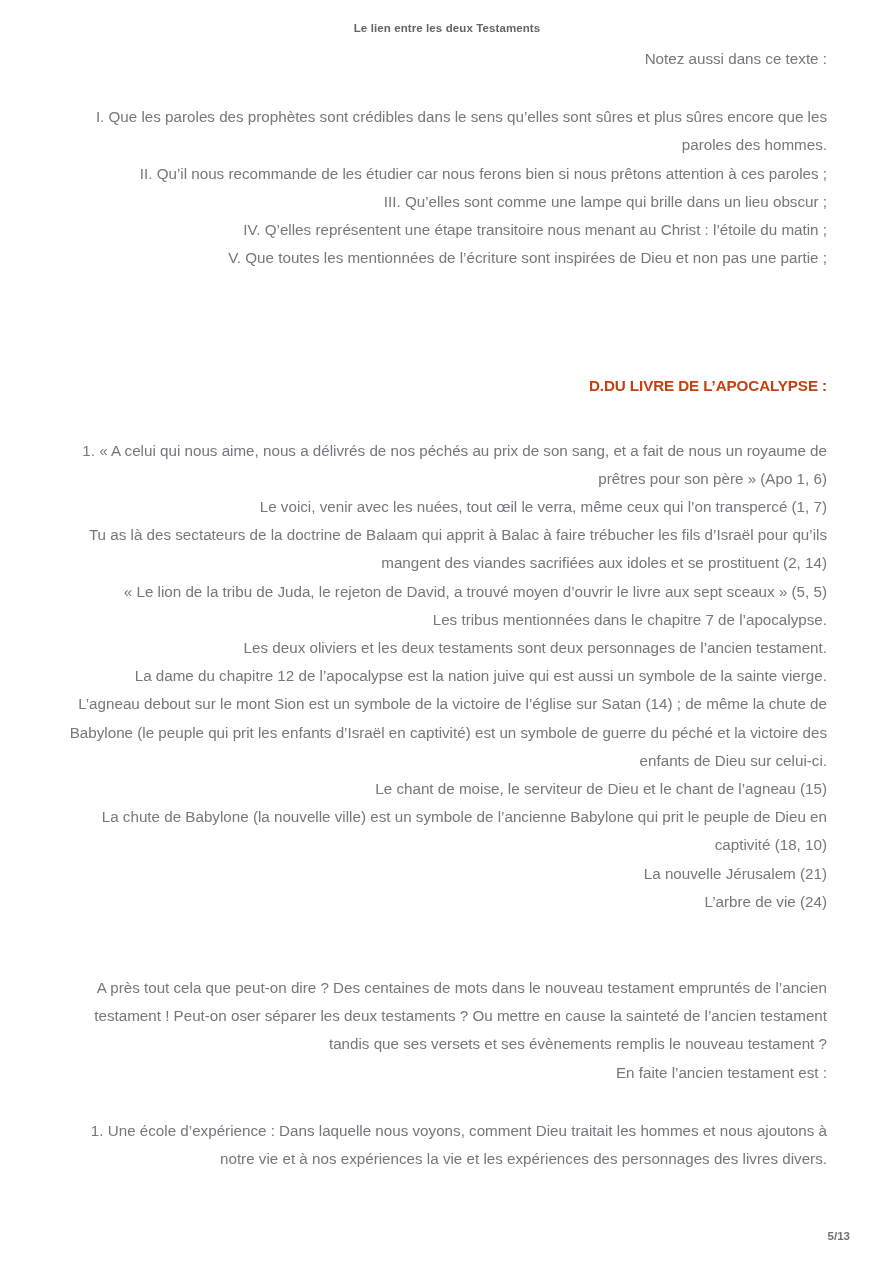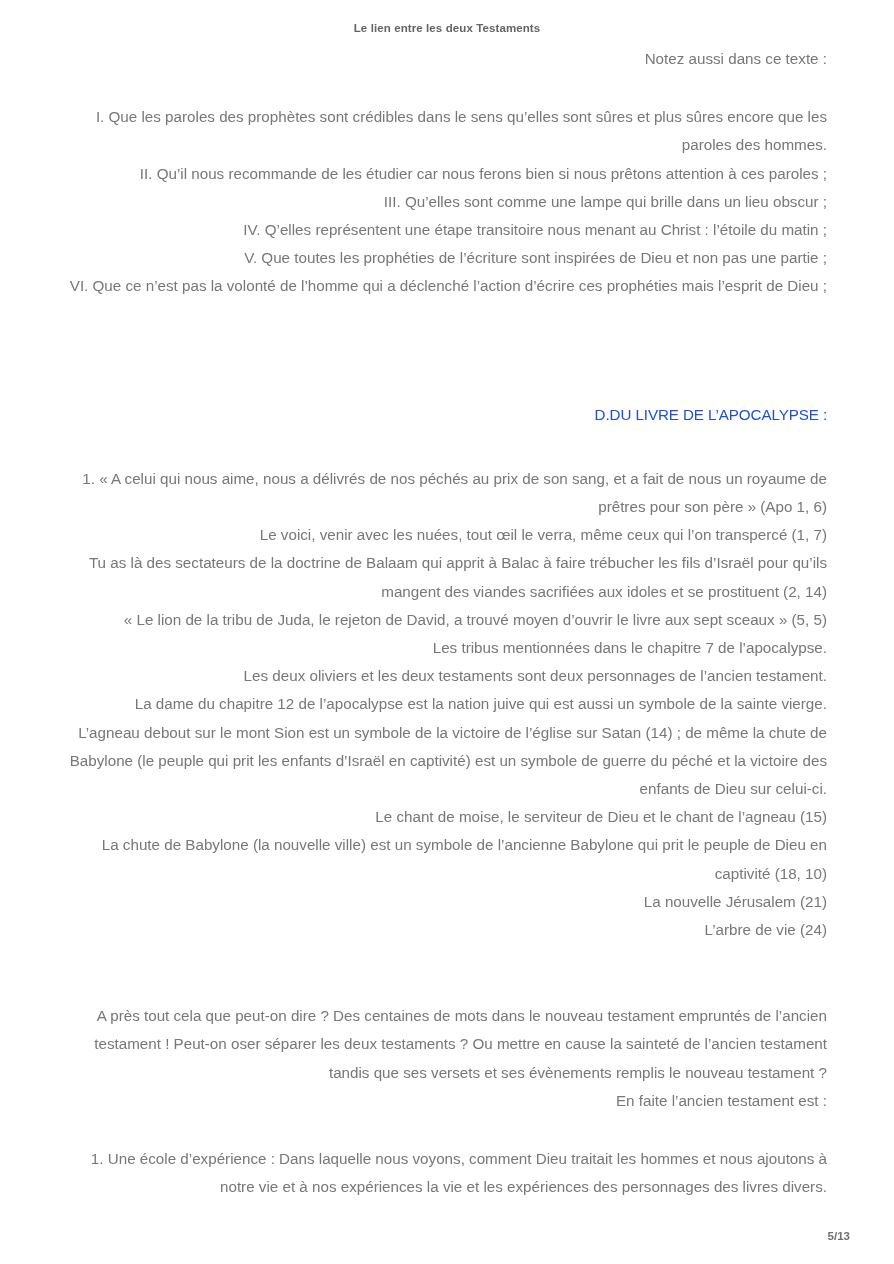--- a/index.html
+++ b/index.html
@@ -42,22 +42,22 @@
     width: 760px;
   }
   .para {
     font-size: 15.2px;
     line-height: 28.2px;
     color: #76777a;
     margin: 0;
     text-align: right;
   }
   .para.heading {
-    font-weight: normal;
-    color: #1d4ed8;
+    font-weight: bold;
+    color: #c2410c;
     letter-spacing: -0.1px;
   }
   
   .gap-sm { height: 28px; }
   .gap-md { height: 30px; }
   .gap-lg { height: 36px; }
   .gap-xl { height: 40px; }
   
   .doc-footer {
     position: absolute;
@@ -79,22 +79,21 @@
   <div class="doc-body">
 
     <p class="para">Notez aussi dans ce texte :</p>
 
     <div class="gap-md"></div>
 
     <p class="para">I. Que les paroles des prophètes sont crédibles dans le sens qu’elles sont sûres et plus sûres encore que les paroles des hommes.</p>
     <p class="para">II. Qu’il nous recommande de les étudier car nous ferons bien si nous prêtons attention à ces paroles ;</p>
     <p class="para">III. Qu’elles sont comme une lampe qui brille dans un lieu obscur ;</p>
     <p class="para">IV. Q’elles représentent une étape transitoire nous menant au Christ : l’étoile du matin ;</p>
-    <p class="para">V. Que toutes les prophéties de l’écriture sont inspirées de Dieu et non pas une partie ;</p>
-    <p class="para">VI. Que ce n’est pas la volonté de l’homme qui a déclenché l’action d’écrire ces prophéties mais l’esprit de Dieu ;</p>
+    <p class="para">V. Que toutes les mentionnées de l’écriture sont inspirées de Dieu et non pas une partie ;</p>
 
     <div class="gap-xl"></div>
     <div class="gap-md"></div>
 
 
     <div class="gap-md"></div>
 
     <p class="para heading">D.DU LIVRE DE L’APOCALYPSE :</p>
 
     <div class="gap-lg"></div>

